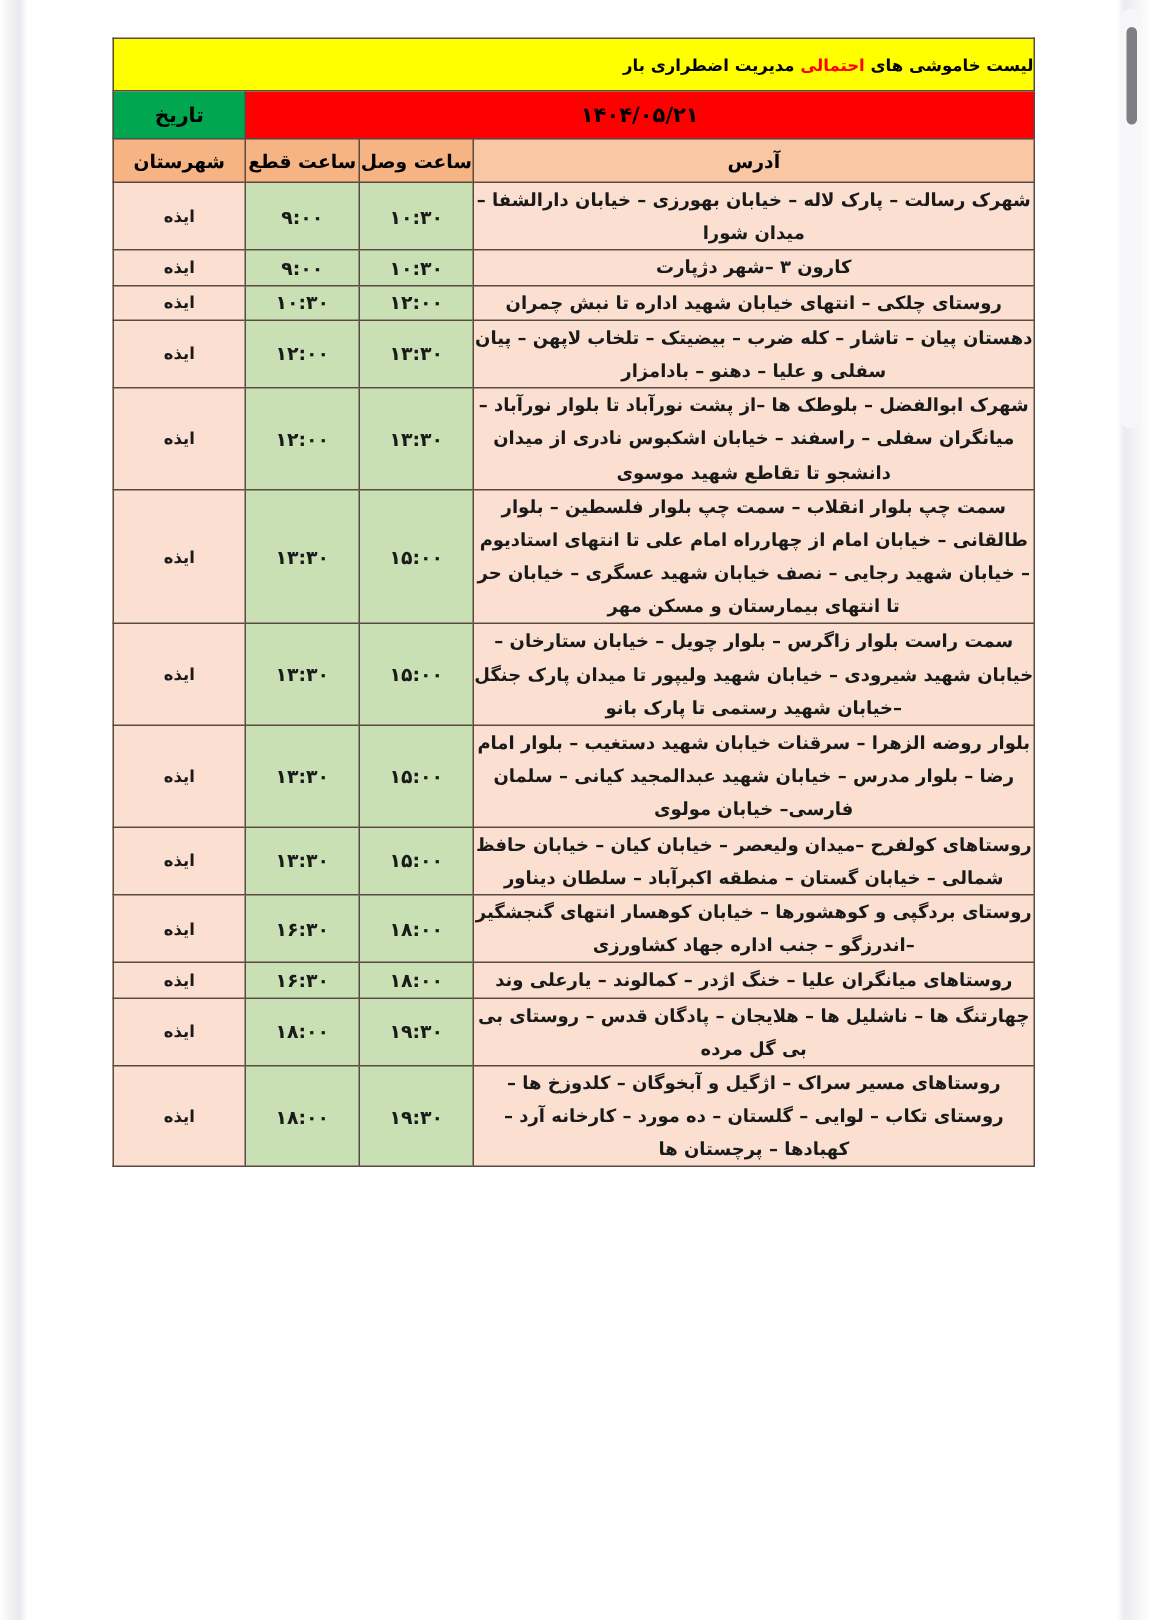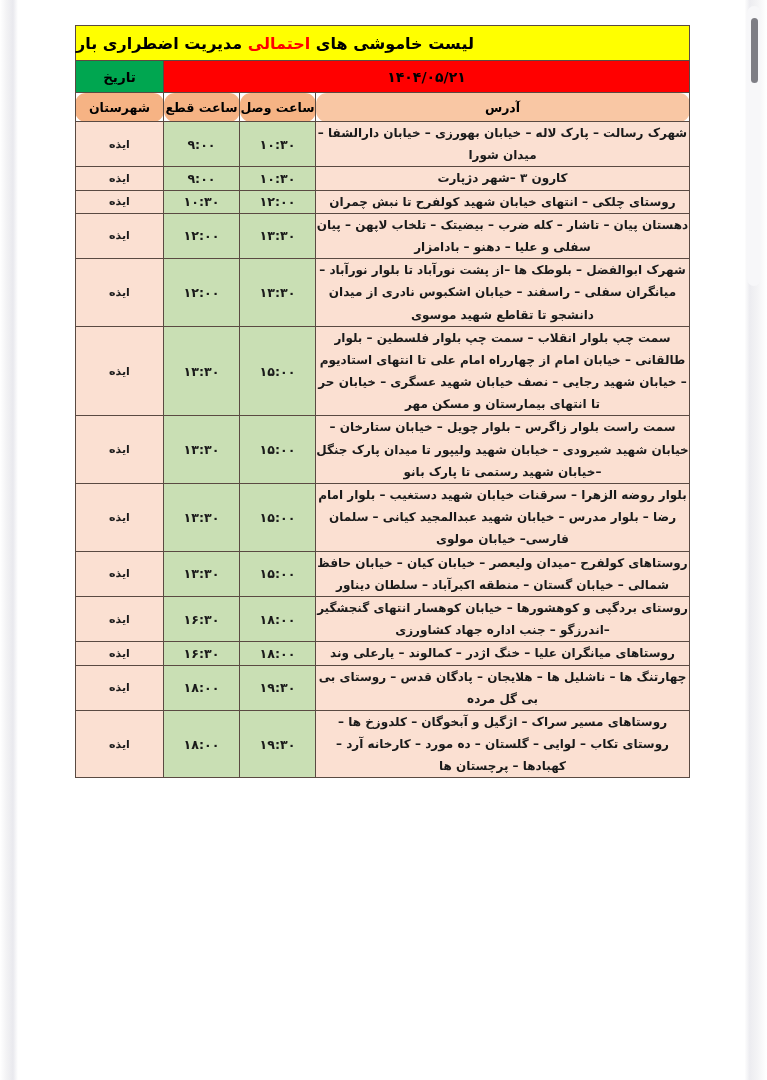--- a/index.html
+++ b/index.html
@@ -69,23 +69,23 @@
   }
   table.outage td, table.outage th {
     border: 1.6px solid #5a4a42;
     padding: 0;
     vertical-align: middle;
   }
 
   
   .title-cell {
     background: #ffff00;
-    text-align: left;
+    text-align: right;
     height: 34px;
-    font-size: 16px;
+    font-size: 11px;
     font-weight: bold;
     color: #000000;
     letter-spacing: 0;
     white-space: nowrap;
     margin-top: 40px;
   }
   .title-cell .hl { color: #ff0000; }
 
   
   .date-value-cell {
@@ -106,21 +106,20 @@
   }
 
   
   thead.colhead th {
     background: #f6b384;
     height: 28px;
     font-size: 12.5px;
     font-weight: bold;
     color: #000000;
     text-align: center;
-    border-radius: 11px;
   }
   thead.colhead th.addr-head { background: #f9c7a4; }
 
   
   td.addr {
     background: #fbe0d2;
     color: #1a1a1a;
     font-size: 12px;
     font-weight: bold;
     text-align: center;
@@ -194,21 +193,21 @@
             <td class="time">۹:۰۰</td>
             <td class="county">ایذه</td>
           </tr>
           <tr>
             <td class="addr">کارون ۳ –شهر دژپارت</td>
             <td class="time">۱۰:۳۰</td>
             <td class="time">۹:۰۰</td>
             <td class="county">ایذه</td>
           </tr>
           <tr>
-            <td class="addr">روستای چلکی – انتهای خیابان شهید کولفرح تا نبش چمران</td>
+            <td class="addr">روستای چلکی – انتهای خیابان شهید اداره تا نبش چمران</td>
             <td class="time">۱۲:۰۰</td>
             <td class="time">۱۰:۳۰</td>
             <td class="county">ایذه</td>
           </tr>
           <tr>
             <td class="addr">دهستان پیان – تاشار – کله ضرب – بیضیتک – تلخاب لاپهن – پیان سفلی و علیا – دهنو – بادامزار</td>
             <td class="time">۱۳:۳۰</td>
             <td class="time">۱۲:۰۰</td>
             <td class="county">ایذه</td>
           </tr>

